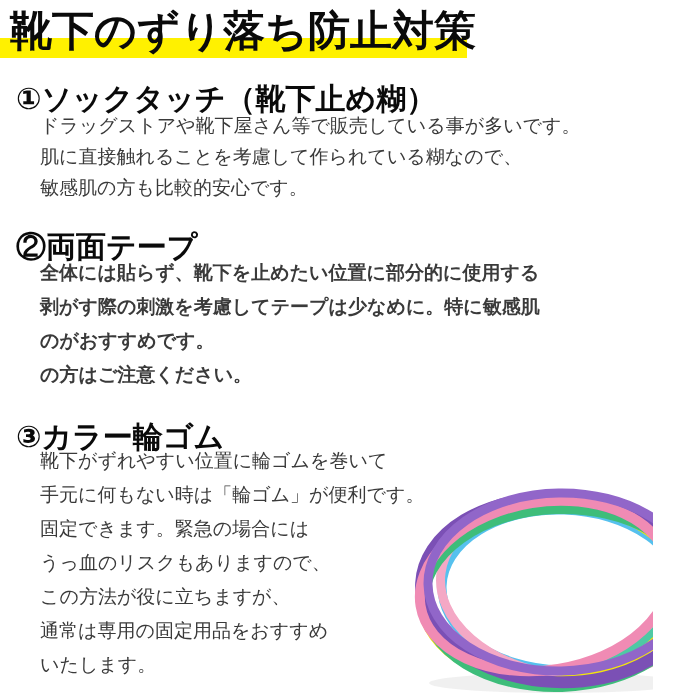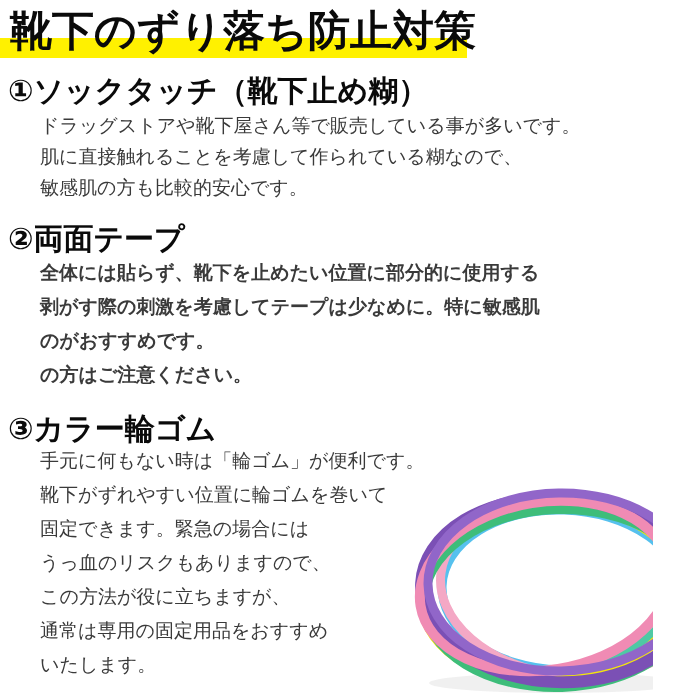--- a/index.html
+++ b/index.html
@@ -12,36 +12,36 @@
   .title-highlight {
     position:absolute; left:0; top:38px; width:467px; height:20px;
     z-index:1;
   }
   .title {
     position:absolute; left:10px; top:6px; margin:0;
     font-size:42px; font-weight:bold; line-height:50px; color:#0a0a0a;
     letter-spacing:0px; z-index:2; white-space:nowrap;
   }
   .sec-heading {
-    position:absolute; left:8px; margin:0;
+    position:absolute; left:8px; margin:8px;
     font-size:30px; font-weight:bold; line-height:38px; color:#0a0a0a;
     white-space:nowrap;
   }
   .sec-body {
     position:absolute; left:40px; margin:0;
     font-size:19px; font-weight:normal; color:#3a3a3a;
     white-space:nowrap;
   }
   .sec-body .bl { display:block; }
   .body-1 .bl { line-height:31px; height:31px; }
   .body-2 .bl { line-height:34px; height:34px; }
   .body-3 .bl { line-height:34px; height:34px; }
   .heading-1 { top:72px; }
   .body-1    { top:110px; }
-  .heading-2 { top:220px; }
+  .heading-2 { top:220px;font-family:Liberation Serif, serif; }
   .body-2    { top:256px;font-weight:bold; }
   .heading-3 { top:410px; }
   .body-3    { top:444px; }
   .bands {
     position:absolute; left:402px; top:486px; width:300px; height:215px;
   }
 </style>
 </head>
 <body>
 
@@ -60,22 +60,22 @@
   <h2 class="sec-heading heading-2">②両面テープ</h2>
   <div class="sec-body body-2">
     <span class="bl">全体には貼らず、靴下を止めたい位置に部分的に使用する</span>
     <span class="bl">剥がす際の刺激を考慮してテープは少なめに。特に敏感肌</span>
     <span class="bl">のがおすすめです。</span>
     <span class="bl">の方はご注意ください。</span>
   </div>
 
   <h2 class="sec-heading heading-3">③カラー輪ゴム</h2>
   <div class="sec-body body-3">
+    <span class="bl">靴下がずれやすい位置に輪ゴムを巻いて</span>
     <span class="bl">手元に何もない時は「輪ゴム」が便利です。</span>
-    <span class="bl">靴下がずれやすい位置に輪ゴムを巻いて</span>
     <span class="bl">固定できます。緊急の場合には</span>
     <span class="bl">うっ血のリスクもありますので、</span>
     <span class="bl">この方法が役に立ちますが、</span>
     <span class="bl">通常は専用の固定用品をおすすめ</span>
     <span class="bl">いたします。</span>
   </div>
 
   <svg class="bands" viewBox="0 0 300 215" aria-hidden="true">
     <ellipse cx="155" cy="197" rx="128" ry="10" fill="#E9E9E9" opacity="0.7"></ellipse>
     <ellipse cx="158" cy="100" rx="132" ry="88" fill="none" stroke-width="8" transform="rotate(3 158 100)" stroke="#F2F0F1"></ellipse>

